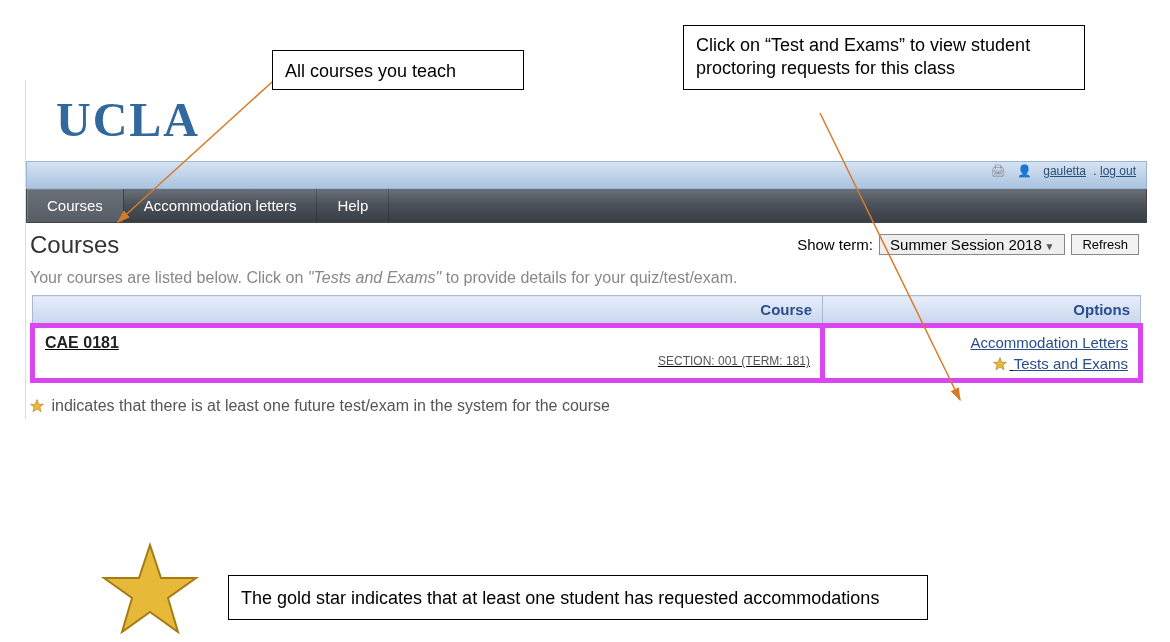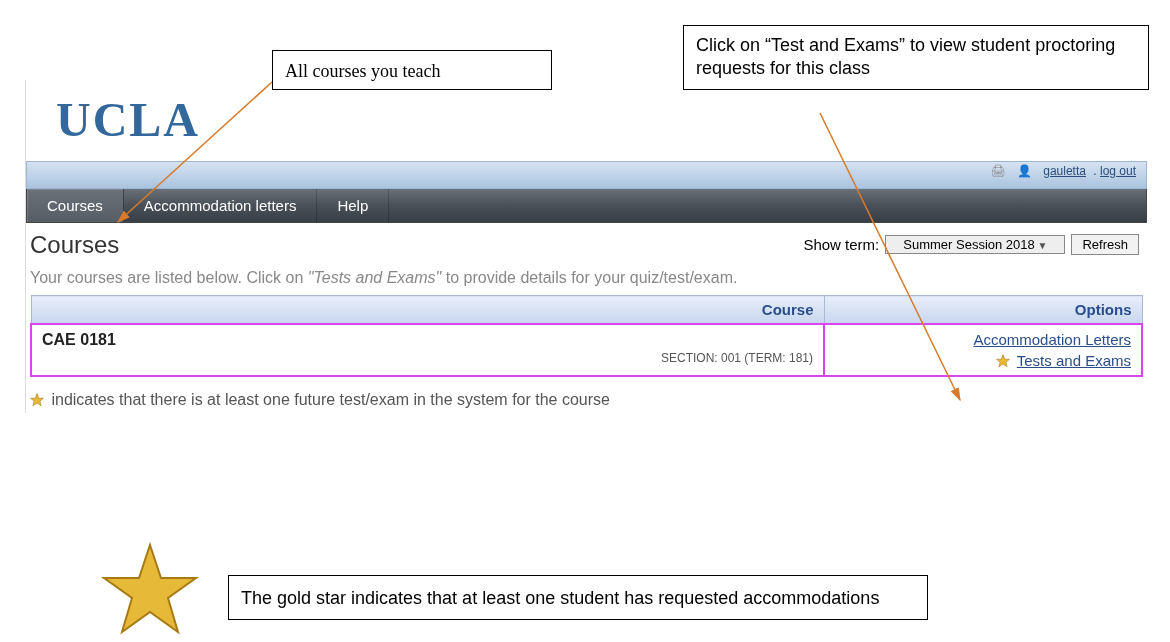--- a/index.html
+++ b/index.html
@@ -14,22 +14,22 @@
   }
   .annotation-box {
     position: absolute;
     border: 1.5px solid #000;
     background: #fff;
     padding: 8px 12px;
     font-size: 18px;
     line-height: 1.3;
     z-index: 100;
   }
-  .ann1 { left: 272px; top: 50px; width: 280px; height:40px; padding-top:9px;font-family:Liberation Serif, serif;}
-  .ann2 { left: 683px; top: 25px; width: 466px; padding-left: 12px; }
+  .ann1 { left: 272px; top: 50px; width: 252px; height:40px; padding-top:9px;}
+  .ann2 { left: 683px; top: 25px; width: 402px; padding-left: 12px; }
   .ann3 { left: 228px; top: 575px; width: 700px; height:45px; padding-top:11px;}
 
   .arrow-line {
     position: absolute;
     pointer-events: none;
     z-index: 90;
   }
 
   .app-window {
     position: absolute;
@@ -96,22 +96,22 @@
   .term-controls {
     font-size: 15px;
     display:flex;
     align-items: center;
     gap:6px;
     padding-right:4px;
   }
   .term-select {
     border: 1px solid #888;
     background: #eee;
-    font-size: 13px;
-    padding: 1px 17px;
+    font-size: 15px;
+    padding: 1px 10px;
     cursor:pointer;
   }
   .term-select::after { content:" ▼"; font-size:10px; color:#555;}
   .refresh-btn {
     border: 1px solid #888;
     background: #f2f2f2;
     font-size: 13px;
     padding: 2px 10px;
     cursor: pointer;
   }
@@ -133,23 +133,24 @@
     background: linear-gradient(to bottom, #e7eefa 0%, #c8d6ee 100%);
     color: #2a4d8d;
     font-weight: bold;
     text-align: right;
     padding: 5px 10px;
     border: 1px solid #aab9d1;
     font-size: 15px;
   }
   .course-table th.options { text-align: right; width: 318px;}
   .course-table td {
-    border: 2px solid #d946ef;
+    border: 5px solid #d946ef;
     padding: 6px 10px;
     vertical-align: top;
+    text-decoration: underline;
   }
   .course-code { font-weight: bold; font-size: 16px; color:#222;}
   .course-section { font-size: 12px; color: #555; margin-top:2px;text-align:right;}
   .options-cell { text-align: right; font-size: 15px; }
   .options-cell a {
     color: #2a4d8d;
     text-decoration: underline;
     cursor: pointer;
     display:inline-block;
   }

